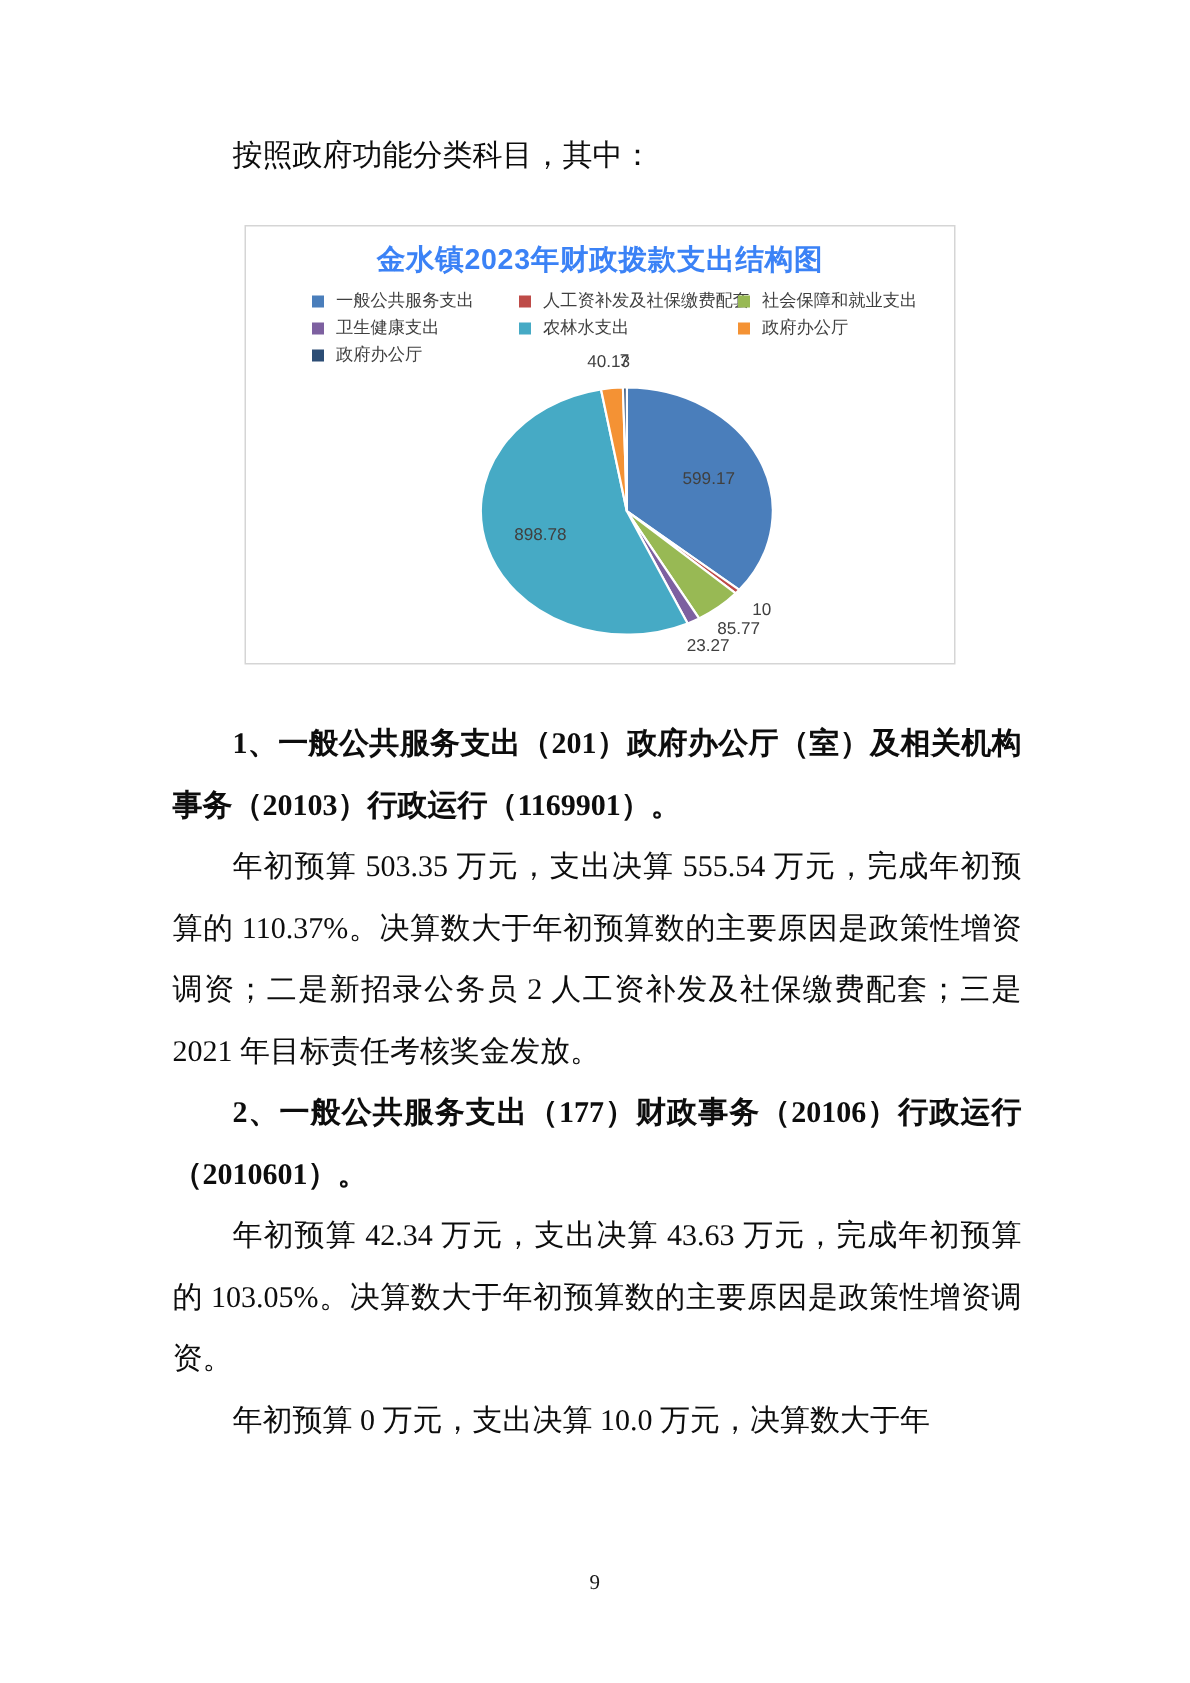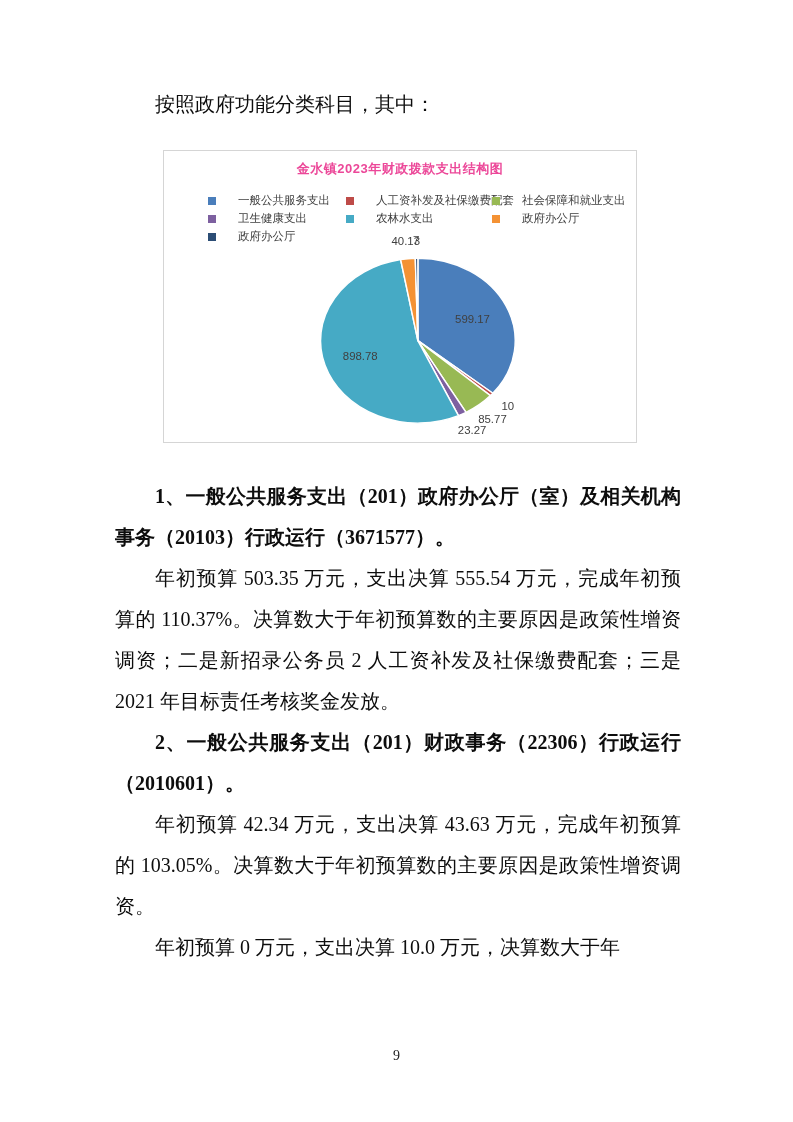--- a/index.html
+++ b/index.html
@@ -28,35 +28,35 @@
     margin: 25px 0 0 48px;
     width: 474px; height: 293px;
     border: 1px solid #d5d5d5;
     background: #fff;
     font-family: "Liberation Sans", "DejaVu Sans", sans-serif;
   }
   .chart-title {
     position: relative; z-index: 3;
     padding-top: 9px;
     text-align: center;
-    font-size: 13px;
+    font-size: 19px;
     font-weight: bold;
     letter-spacing: 0.5px;
-    color: #ec4899;
+    color: #3b82f6;
   }
   .chart-legend {
     position: absolute; z-index: 3;
     left: 44px; top: 42px;
     display: grid;
     grid-template-columns: 138px 146px auto;
     row-gap: 3px;
     font-size: 11.5px;
     color: #404040;
   }
-  .legend-item { display: flex; align-items: center; gap: 22px; white-space: nowrap; }
+  .legend-item { display: flex; align-items: center; gap: 8px; white-space: nowrap; }
   .swatch { width: 8px; height: 8px; flex: none; }
   .pie-svg { position: absolute; inset: 0; width: 100%; height: 100%; z-index: 1; }
   .pie-label {
     font-size: 11.5px;
     fill: #404040;
     font-family: "Liberation Sans", "DejaVu Sans", sans-serif;
   }
   .page-number {
     position: absolute;
     bottom: 58px; left: 0;
@@ -118,24 +118,24 @@
           <text x="310.0" y="173.1" text-anchor="middle" class="pie-label">599.17</text>
           <text x="345.6" y="261.0" text-anchor="middle" class="pie-label">10</text>
           <text x="330.1" y="273.8" text-anchor="middle" class="pie-label">85.77</text>
           <text x="309.6" y="285.1" text-anchor="middle" class="pie-label">23.27</text>
           <text x="197.0" y="210.4" text-anchor="middle" class="pie-label">898.78</text>
           <text x="242.8" y="94.3" text-anchor="middle" class="pie-label">40.13</text>
           <text x="253.4" y="93.7" text-anchor="middle" class="pie-label">7</text>
         </svg>
     </div>
 
-    <p class="text bold heading-1">1、一般公共服务支出（201）政府办公厅（室）及相关机构事务（20103）行政运行（3671577）。</p>
+    <p class="text bold heading-1">1、一般公共服务支出（201）政府办公厅（室）及相关机构事务（20103）行政运行（1169901）。</p>
     <p class="text">年初预算 503.35 万元，支出决算 555.54 万元，完成年初预算的 110.37%。决算数大于年初预算数的主要原因是政策性增资调资；二是新招录公务员 2 人工资补发及社保缴费配套；三是 2021 年目标责任考核奖金发放。</p>
 
-    <p class="text bold">2、一般公共服务支出（201）财政事务（22306）行政运行（2010601）。</p>
+    <p class="text bold">2、一般公共服务支出（177）财政事务（20106）行政运行（2010601）。</p>
     <p class="text">年初预算 42.34 万元，支出决算 43.63 万元，完成年初预算的 103.05%。决算数大于年初预算数的主要原因是政策性增资调资。</p>
 
     <p class="text">年初预算 0 万元，支出决算 10.0 万元，决算数大于年</p>
 
   </div>
 
   <div class="page-number">9</div>
 </div>
 
 </body></html>

